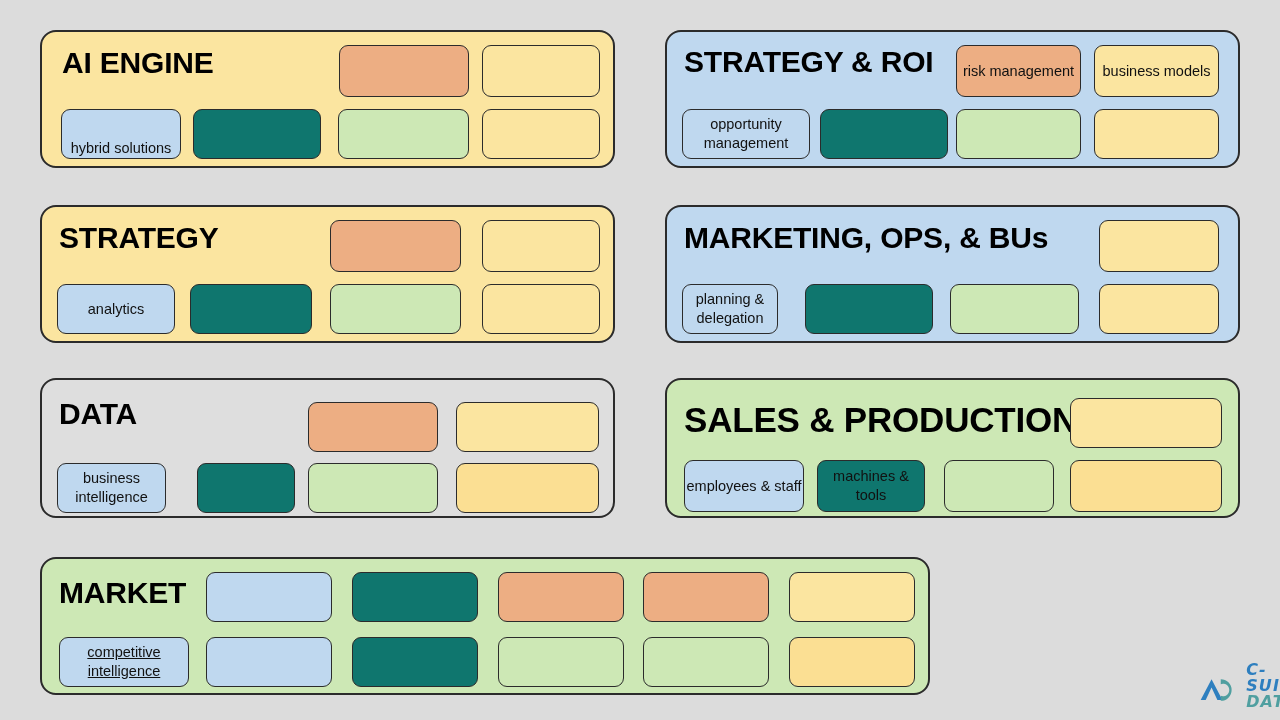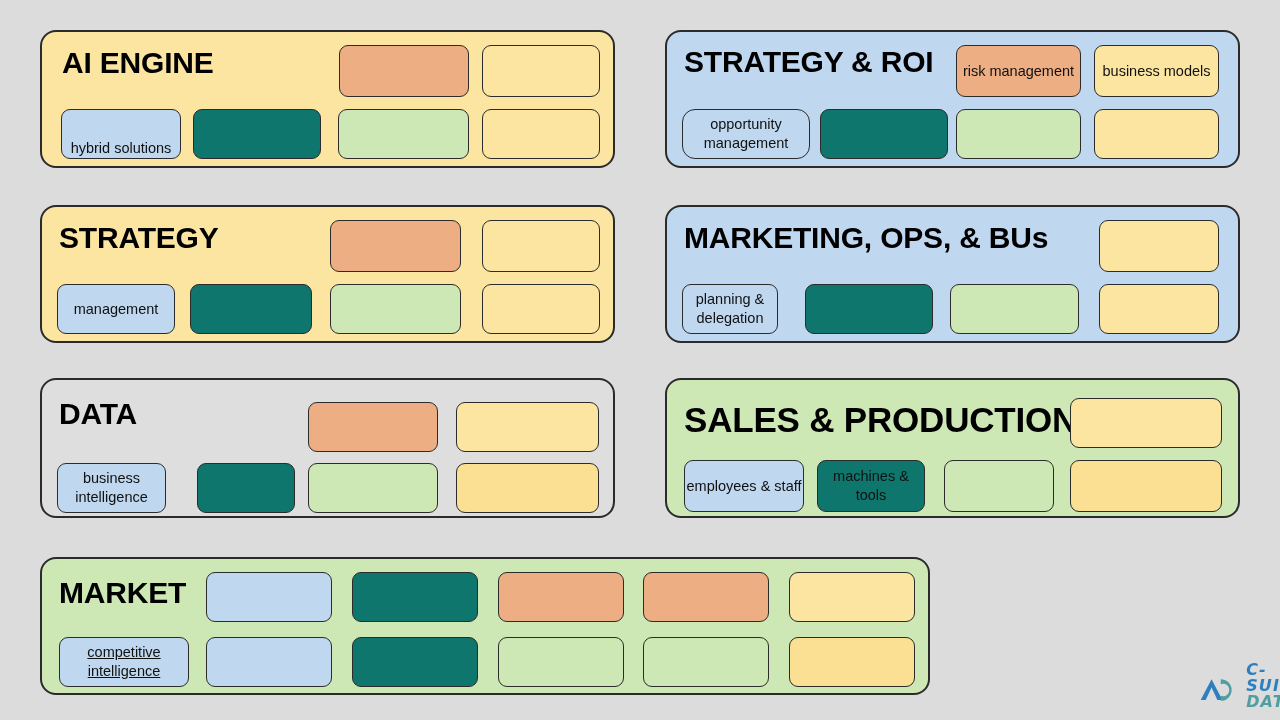--- a/index.html
+++ b/index.html
@@ -107,21 +107,21 @@
 <div class="panel blue" style="left:665px; top:30px; width:575px; height:138px;">
   <div class="panel-title" style="left:17px; top:13px; font-size:30px;">STRATEGY &amp; ROI</div>
 
   <div class="cell c-orange" style="left:289px; top:13px; width:125px; height:52px;">
     <span>risk management</span>
   </div>
   <div class="cell c-yellow" style="left:427px; top:13px; width:125px; height:52px;">
     <span>business models</span>
   </div>
 
-  <div class="cell c-blue" style="left:15px; top:77px; width:128px; height:50px;border-radius:13px;">
+  <div class="cell c-blue" style="left:15px; top:77px; width:128px; height:50px;">
     <span>opportunity management</span>
   </div>
   <div class="cell c-gray" style="left:153px; top:77px; width:128px; height:50px;">
     <span></span>
   </div>
   <div class="cell c-green" style="left:289px; top:77px; width:125px; height:50px;">
     <span></span>
   </div>
   <div class="cell c-yellow" style="left:427px; top:77px; width:125px; height:50px;">
     <span></span>
@@ -132,21 +132,21 @@
   <div class="panel-title" style="left:17px; top:14px; font-size:30px;">STRATEGY</div>
 
   <div class="cell c-orange" style="left:288px; top:13px; width:131px; height:52px;">
     <span></span>
   </div>
   <div class="cell c-none" style="left:440px; top:13px; width:118px; height:52px;">
     <span></span>
   </div>
 
   <div class="cell c-blue" style="left:15px; top:77px; width:118px; height:50px;">
-    <span>management</span>
+    <span>analytics</span>
   </div>
   <div class="cell c-gray" style="left:148px; top:77px; width:122px; height:50px;">
     <span></span>
   </div>
   <div class="cell c-green" style="left:288px; top:77px; width:131px; height:50px;">
     <span></span>
   </div>
   <div class="cell c-none" style="left:440px; top:77px; width:118px; height:50px;">
     <span></span>
   </div>

